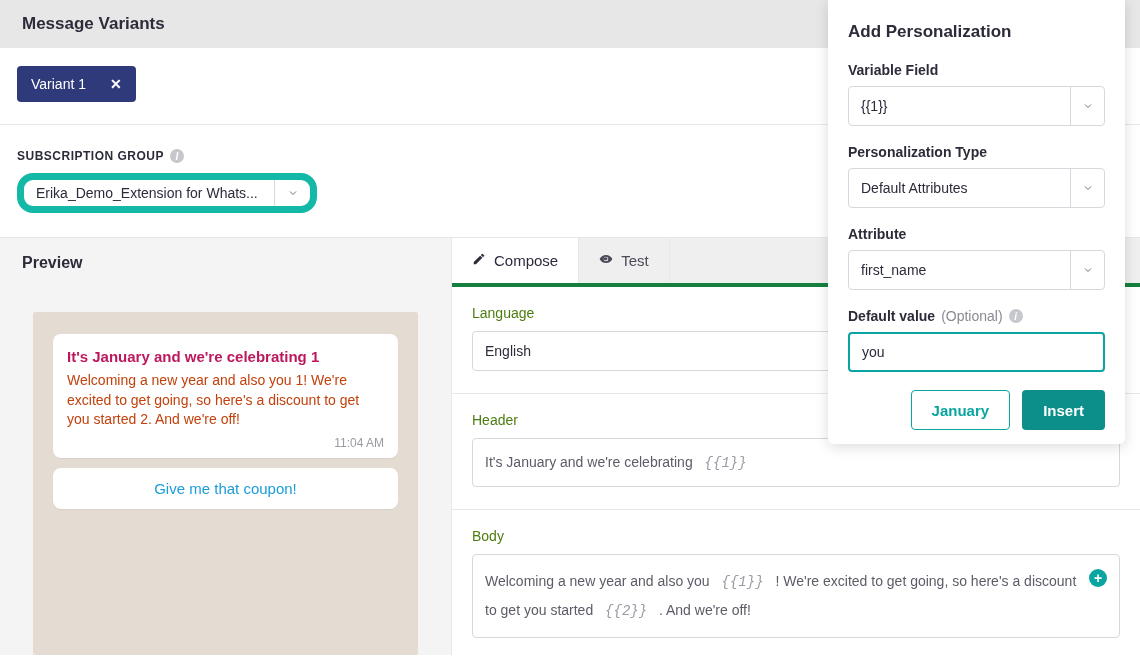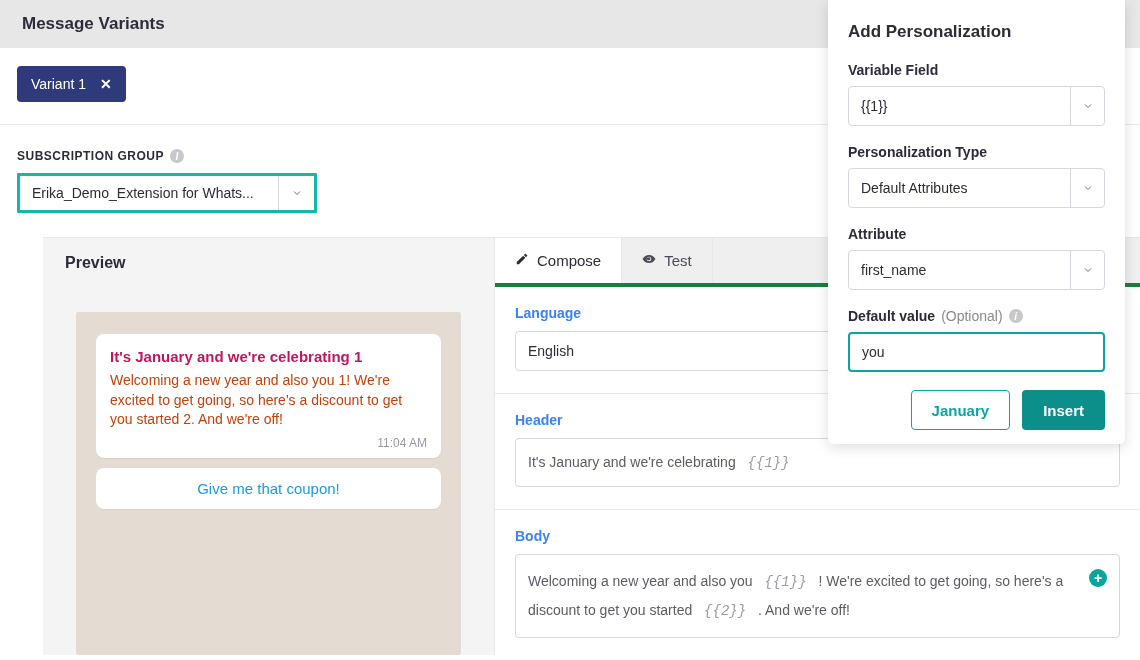--- a/index.html
+++ b/index.html
@@ -36,21 +36,21 @@
     border-bottom: 0;
   }
   .chip {
     background: #2f3a7a;
     color: #fff;
     border-radius: 4px;
     padding: 10px 14px 10px 14px;
     font-size: 14px;
     display: inline-flex;
     align-items: center;
-    gap: 14px;
+    gap: 24px;
   }
   .chip .close {
     font-weight: 700;
     font-size: 14px;
     line-height: 1;
   }
 
   .hr { border-top: 1px solid #e8e8ea; }
 
   
@@ -76,22 +76,22 @@
     border-radius: 50%;
     background: #c7c7ce;
     color: #fff;
     font-size: 10px;
     font-style: italic;
   }
 
   .select {
     display: flex;
     align-items: center;
-    border: 3px solid #14b8a6;
-    border-radius: 1px;
+    border: 7px solid #14b8a6;
+    border-radius: 16px;
     height: 40px;
     background: #fff;
     width: 300px;
     overflow: hidden;
   }
   .select .value {
     flex: 1;
     padding: 0 12px;
     color: #2b2b3a;
     white-space: nowrap;
@@ -106,21 +106,20 @@
     align-items: center;
     justify-content: center;
   }
   .caret svg { width: 12px; height: 12px; fill: none; stroke: #6e6e7a; stroke-width: 2; }
 
   
   .split {
     display: flex;
     border-top: 1px solid #e8e8ea;
     height: 418px; 
-    margin-left: 43px;
   }
   .preview-col {
     width: 452px;
     border-right: 1px solid #e8e8ea;
     background: #f4f4f5;
     display: flex;
     flex-direction: column;
   }
   .preview-title {
     padding: 16px 22px;
@@ -202,22 +201,22 @@
   .compose-body {
     padding: 0;
   }
   .section {
     padding: 18px 20px 22px;
     border-bottom: 1px solid #e8e8ea;
   }
   .section:last-child { border-bottom: none; }
   .section-label {
     font-size: 14px;
-    font-weight: 700;
-    color: #3b82f6;
+    font-weight: 400;
+    color: #4d7c0f;
     margin-bottom: 10px;
   }
   .input-plain {
     height: 40px;
     border: 1px solid #d7d7dd;
     border-radius: 4px;
     display: flex;
     align-items: center;
     padding: 0 12px;
     color: #2b2b3a;

